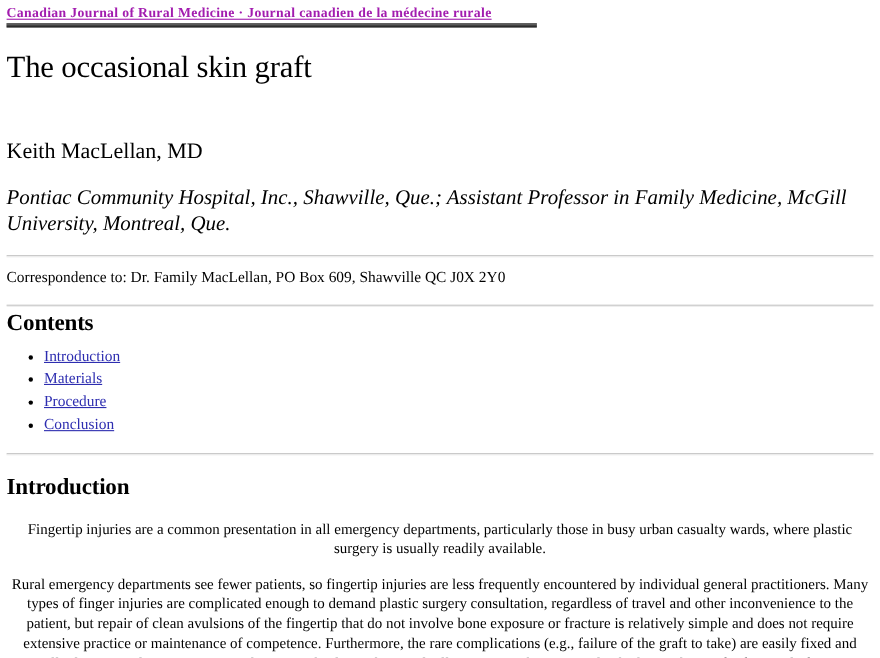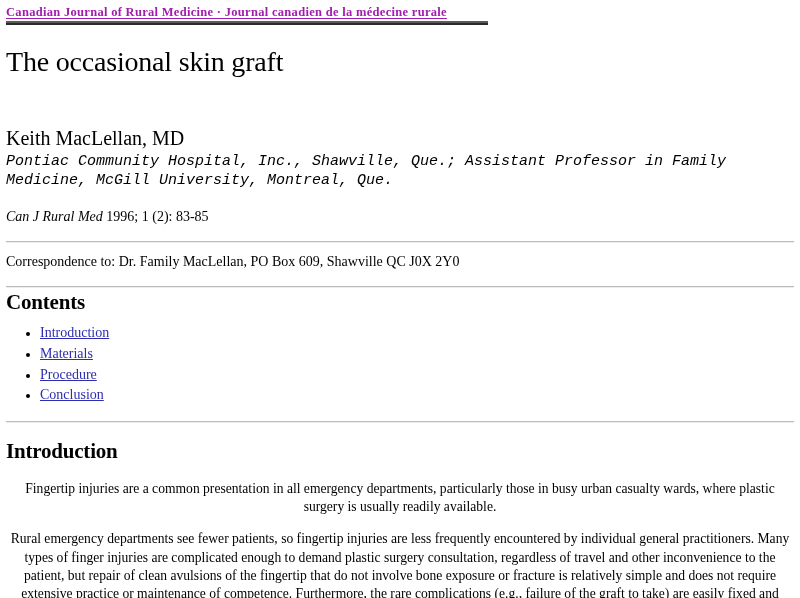--- a/index.html
+++ b/index.html
@@ -51,25 +51,24 @@
     line-height: 1.1;
     margin: 22px 0 0 0;
     letter-spacing: -0.2px;
   }
   .author {
     font-size: 20px;
     margin-top: 48px;
     line-height: 1.25;
   }
   .affiliation {
-    font-size: 15px;
+    font-size: 19px;
     font-style: italic;
     line-height: 1.3;
-    margin-top: 1px;
-    font-family: Liberation Mono, monospace;
+    margin-top: 17px;
   }
   .citation {
     font-size: 14px;
     margin-top: 17px;
     line-height: 1.3;
   }
   .citation .jrnl { font-style: italic; }
 
   hr.thin {
     border: 0;
@@ -129,23 +128,20 @@
     <div class="journal-banner">Canadian Journal of Rural Medicine · Journal canadien de la médecine rurale</div>
     <hr class="banner-rule">
   </div>
 
   <h1 class="doc-title">The occasional skin graft</h1>
 
   <div class="author">Keith MacLellan, MD</div>
 
   <div class="affiliation">Pontiac Community Hospital, Inc., Shawville, Que.; Assistant Professor in Family Medicine, McGill University, Montreal, Que.</div>
 
-  <div class="citation">
-    <span class="jrnl">Can J Rural Med</span><span> 1996; 1 (2): 83-85</span>
-  </div>
 
   <hr class="thin">
 
   <div class="correspondence">Correspondence to: Dr. Family MacLellan, PO Box 609, Shawville QC J0X 2Y0</div>
 
   <hr class="thin">
 
   <h2 class="section-heading">Contents</h2>
 
   <ul class="toc">

